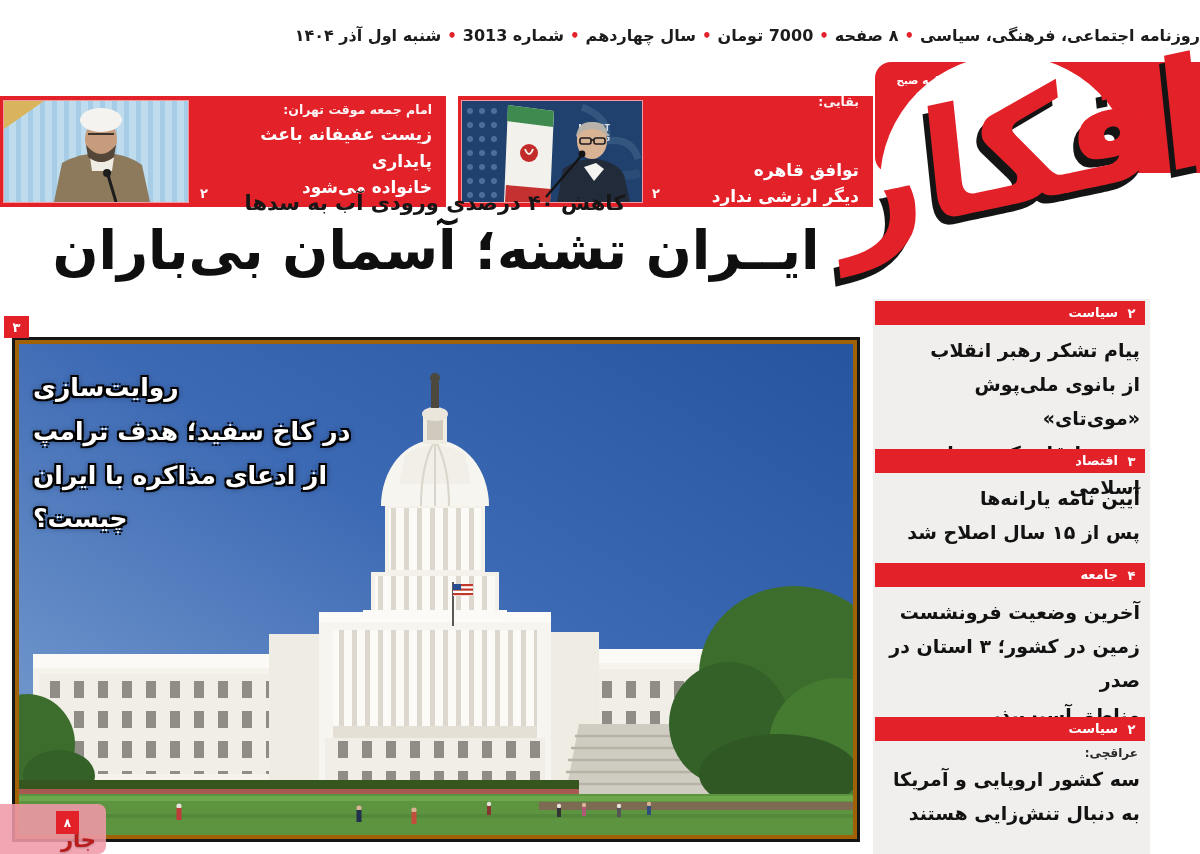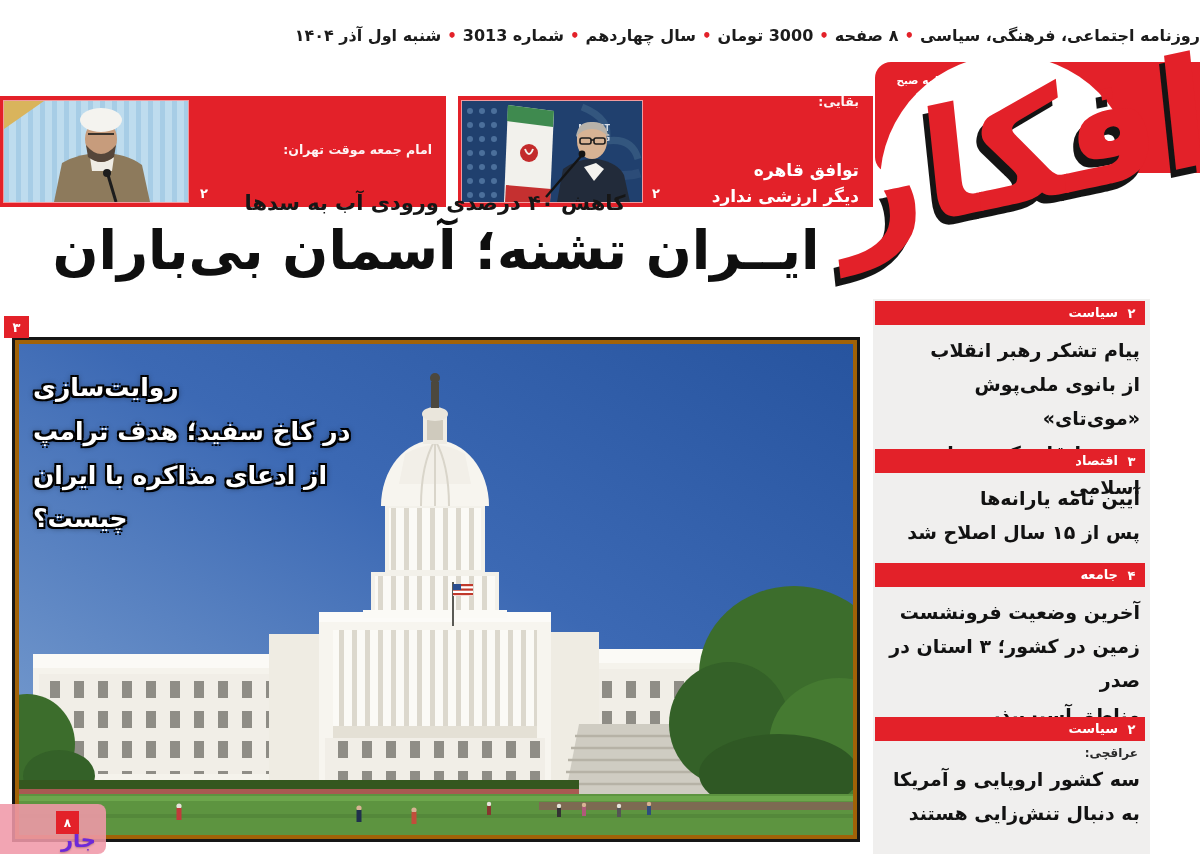--- a/index.html
+++ b/index.html
@@ -98,21 +98,21 @@
   .pink-banner {
     position:absolute; top:804px; left:0; width:106px; height:50px;
     background:rgba(240,153,168,.88); border-radius:0 8px 8px 0; z-index:6;
   }
   .pink-banner .num {
     position:absolute; top:7px; left:56px; width:23px; height:23px;
     background:#e32129; color:#fff; font-size:12px; font-weight:bold;
     display:flex; align-items:center; justify-content:center;
   }
   .pink-banner .frag {
-    position:absolute; bottom:2px; right:10px; color:#6d28d9;
+    position:absolute; bottom:2px; right:10px; color:#b91c1c;
     font-size:21px; font-weight:bold; text-shadow:0 1px 2px rgba(0,0,0,.25);
   }
 
   
   .sidebar {
     position:absolute; top:299px; left:873px; width:277px; height:555px;
     background:#f0efee;
   }
   .side-item { position:absolute; left:0; right:0; }
   .side-bar-row { display:flex; flex-direction:row; height:24px; margin:0 2px; }
@@ -133,21 +133,21 @@
   }
   .si-1 { top:2px; }  .si-2 { top:150px; }  .si-3 { top:264px; }  .si-4 { top:418px; }
 
   svg { display:block; }
 </style>
 </head>
 <body>
 
 <div class="page">
 
-  <div class="topbar"><span class="seg">روزنامه اجتماعی، فرهنگی، سیاسی</span><span class="seg">۸ صفحه</span><span class="seg">3000 تومان</span><span class="seg">سال چهاردهم</span><span class="seg">شماره 3013</span><span class="seg">شنبه اول آذر ۱۴۰۴</span></div>
+  <div class="topbar"><span class="seg">روزنامه اجتماعی، فرهنگی، سیاسی</span><span class="seg">۸ صفحه</span><span class="seg">7000 تومان</span><span class="seg">سال چهاردهم</span><span class="seg">شماره 3013</span><span class="seg">شنبه اول آذر ۱۴۰۴</span></div>
 
   <div class="story-box box-left">
     <div class="story-photo" style="left:4px;">
       <svg width="184" height="101" viewBox="0 0 184 101">
         <defs>
           <pattern id="bluestripe" width="12" height="101" patternUnits="userSpaceOnUse">
             <rect width="12" height="101" fill="#bedcee"></rect>
               <rect width="5" height="101" fill="#a7cde6"></rect>
           </pattern>
         </defs>
@@ -159,20 +159,22 @@
         <path d="M82 44 Q97 62 112 44 L110 56 Q97 66 84 56 Z" fill="#55463a"></path>
         <ellipse cx="97" cy="19" rx="21" ry="12" fill="#f4f3ef"></ellipse>
         <rect x="78" y="17" width="38" height="8" rx="4" fill="#f4f3ef"></rect>
         <line x1="84" y1="33" x2="110" y2="33" stroke="#3a332c" stroke-width="2"></line>
         <line x1="112" y1="101" x2="104" y2="74" stroke="#1d1d1d" stroke-width="3"></line>
         <circle cx="103" cy="72" r="4" fill="#1d1d1d"></circle>
       </svg>
     </div>
     <div class="story-text">
       <div class="story-kicker">امام جمعه موقت تهران:</div>
+      <div class="story-headline pre">زیست عفیفانه باعث پایداری
+خانواده می‌شود</div>
     </div>
     <div class="story-page">۲</div>
   </div>
 
   <div class="story-box box-mid">
     <div class="story-photo" style="left:4px; width:180px;">
       <svg width="180" height="101" viewBox="0 0 180 101">
         <rect width="180" height="101" fill="#20406e"></rect>
         <path d="M120 6 Q150 18 144 40 Q170 36 176 58" stroke="#33567e" stroke-width="7" fill="none"></path>
         <path d="M140 70 Q160 78 178 72" stroke="#2c4c78" stroke-width="9" fill="none"></path>

